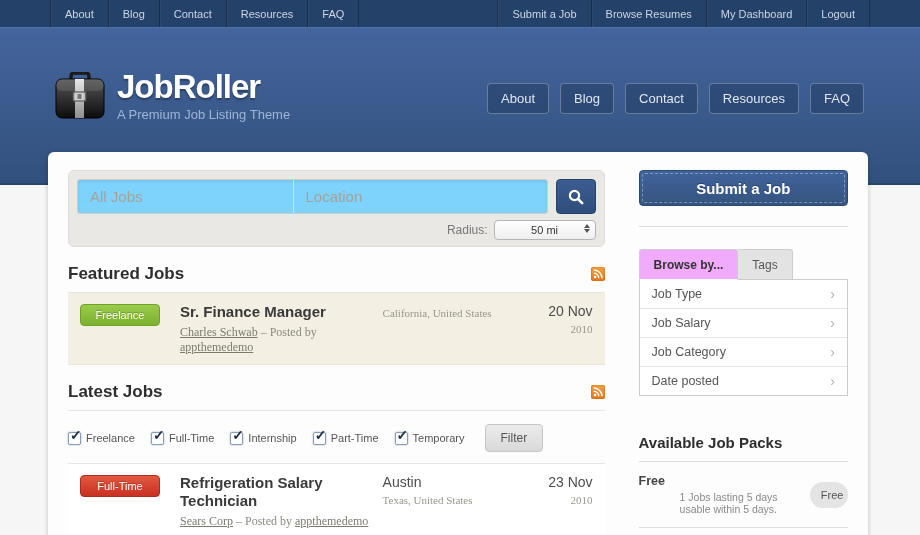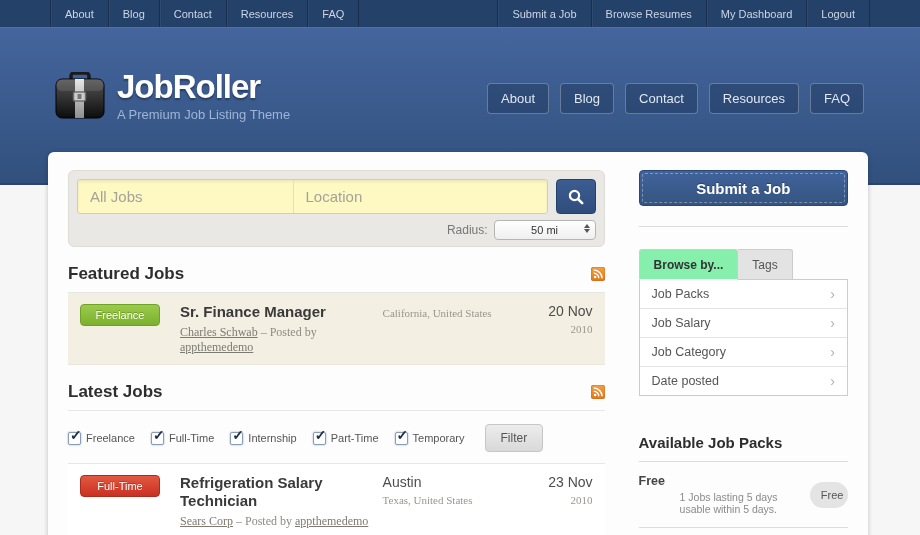--- a/index.html
+++ b/index.html
@@ -22,21 +22,21 @@
   .header-nav a { display:block; padding:7px 13px; font-size:13px; color:#dfe7f2; text-decoration:none; background:rgba(9,28,56,.28); border:1px solid rgba(255,255,255,.28); border-radius:4px; cursor:pointer; }
 
   
   .card { position:absolute; left:48px; top:152px; width:820px; height:500px; background:#fdfdfd; border-radius:6px 6px 0 0; box-shadow:0 1px 5px rgba(0,0,0,.22); padding:18px 20px; display:flex; gap:34px; z-index:5; }
   .main-col { width:538px; }
   .side-col { width:210px; }
 
   
   .search-panel { background:#e9e8e5; border:1px solid #dfddd8; border-radius:6px; padding:8px 8px 6px; }
   .search-row { display:flex; align-items:stretch; }
-  .search-inputs { flex:1; display:flex; background:#fef9c3; border:1px solid #cfcdc8; border-radius:3px; box-shadow:inset 0 2px 3px rgba(0,0,0,.07); overflow:hidden; }
+  .search-inputs { flex:1; display:flex; background:#7dd3fc; border:1px solid #cfcdc8; border-radius:3px; box-shadow:inset 0 2px 3px rgba(0,0,0,.07); overflow:hidden; }
   .search-inputs input { border:none; outline:none; background:transparent; font-family:"Liberation Sans",sans-serif; font-size:15px; color:#555; padding:8px 12px; }
   .search-inputs input::placeholder { color:#a5a29a; opacity:1; }
   .inp-keywords { width:46%; border-right:1px solid #ddd !important; }
   .inp-location { flex:1; }
   .search-btn { width:40px; margin-left:8px; background:linear-gradient(#3c5d92,#2f4d7c); border:1px solid #24416b; border-radius:4px; display:flex; align-items:center; justify-content:center; cursor:pointer; }
   .radius-row { margin-top:6px; display:flex; justify-content:flex-end; align-items:center; font-size:12px; color:#777; }
   .radius-select { position:relative; margin-left:6px; width:102px; height:20px; background:linear-gradient(#fff,#efefef); border:1px solid #b5b5b5; border-radius:4px; font-size:11px; color:#333; display:flex; align-items:center; justify-content:center; cursor:pointer; }
   .stepper { position:absolute; right:5px; top:3px; display:flex; flex-direction:column; gap:1px; }
   .stepper i { display:block; width:0; height:0; border-left:3px solid transparent; border-right:3px solid transparent; }
   .stepper .up { border-bottom:4px solid #555; }
@@ -71,21 +71,21 @@
   .cb { position:relative; width:13px; height:13px; background:#fff; border:1px solid #8a9db6; border-radius:2px; margin-right:5px; box-shadow:0 0 2px rgba(110,135,170,.7); }
   .cb[data-checked="true"]::after { content:"✓"; position:absolute; top:-6px; left:1px; font-size:14px; font-weight:bold; color:#222f47; }
   .filter-btn { margin-left:4px; background:linear-gradient(#ececec,#d9d9d9); border:1px solid #c6c6c6; border-radius:4px; padding:6px 15px; font-size:12px; color:#555; cursor:pointer; }
 
   
   .submit-btn { position:relative; display:flex; align-items:center; justify-content:center; width:100%; height:36px; background:linear-gradient(#40639c,#35547f); border:1px solid #2a4873; border-radius:4px; color:#fff; font-weight:bold; font-size:15px; text-shadow:0 -1px 0 rgba(0,0,0,.3); cursor:pointer; }
   .submit-btn::after { content:""; position:absolute; left:2px; right:2px; top:2px; bottom:2px; border:1px dashed rgba(255,255,255,.35); border-radius:3px; }
   .side-divider { border:none; border-top:1px solid #ddd; margin:20px 0 22px; }
   .tabs { display:flex; position:relative; z-index:2; }
   .tab { padding:8px 14px 7px; font-size:12px; border:1px solid #ccc; cursor:pointer; }
-  .tab.active { background:#86efac; font-weight:bold; color:#333; border-radius:3px 3px 0 0; margin-bottom:-1px; border-bottom:1px solid #fff; }
+  .tab.active { background:#f0abfc; font-weight:bold; color:#333; border-radius:3px 3px 0 0; margin-bottom:-1px; border-bottom:1px solid #fff; }
   .tab.inactive { background:#e3e3e3; color:#555; border-left:none; border-bottom:none; border-radius:0 3px 0 0; }
   .browse-list { border:1px solid #ccc; background:#fff; }
   .browse-item { display:flex; justify-content:space-between; align-items:center; padding:7px 12px; font-size:12.5px; color:#555; border-top:1px solid #e4e4e4; cursor:pointer; }
   .browse-item:first-child { border-top:none; }
   .chev { color:#b0b0b0; font-size:14px; line-height:1; }
   .packs-title { margin-top:38px; font-size:15px; color:#2e2e2e; padding-bottom:10px; border-bottom:1px solid #ddd; }
   .pack { display:flex; align-items:center; justify-content:flex-start; padding:12px 0; border-bottom:1px solid #ddd; }
   .pack-name { font-size:12.5px; font-weight:bold; color:#444; }
   .pack-desc { font-size:10.5px; color:#8a8a8a; margin-top:3px;margin-left:41px; }
   .pack-badge { background:#e4e4e4; border-radius:13px; padding:7px 11px; font-size:11px; color:#555; min-width:20px; min-height:10px; cursor:pointer; }
@@ -270,21 +270,21 @@
   <div class="side-col">
     <button class="submit-btn">Submit a Job</button>
     <hr class="side-divider">
 
     <div class="tabs">
       <div class="tab active">Browse by...</div>
       <div class="tab inactive">Tags</div>
     </div>
     <div class="browse-list">
       <div class="browse-item">
-        <span>Job Packs</span>
+        <span>Job Type</span>
         <span class="chev">›</span>
       </div>
       <div class="browse-item">
         <span>Job Salary</span>
         <span class="chev">›</span>
       </div>
       <div class="browse-item">
         <span>Job Category</span>
         <span class="chev">›</span>
       </div>

